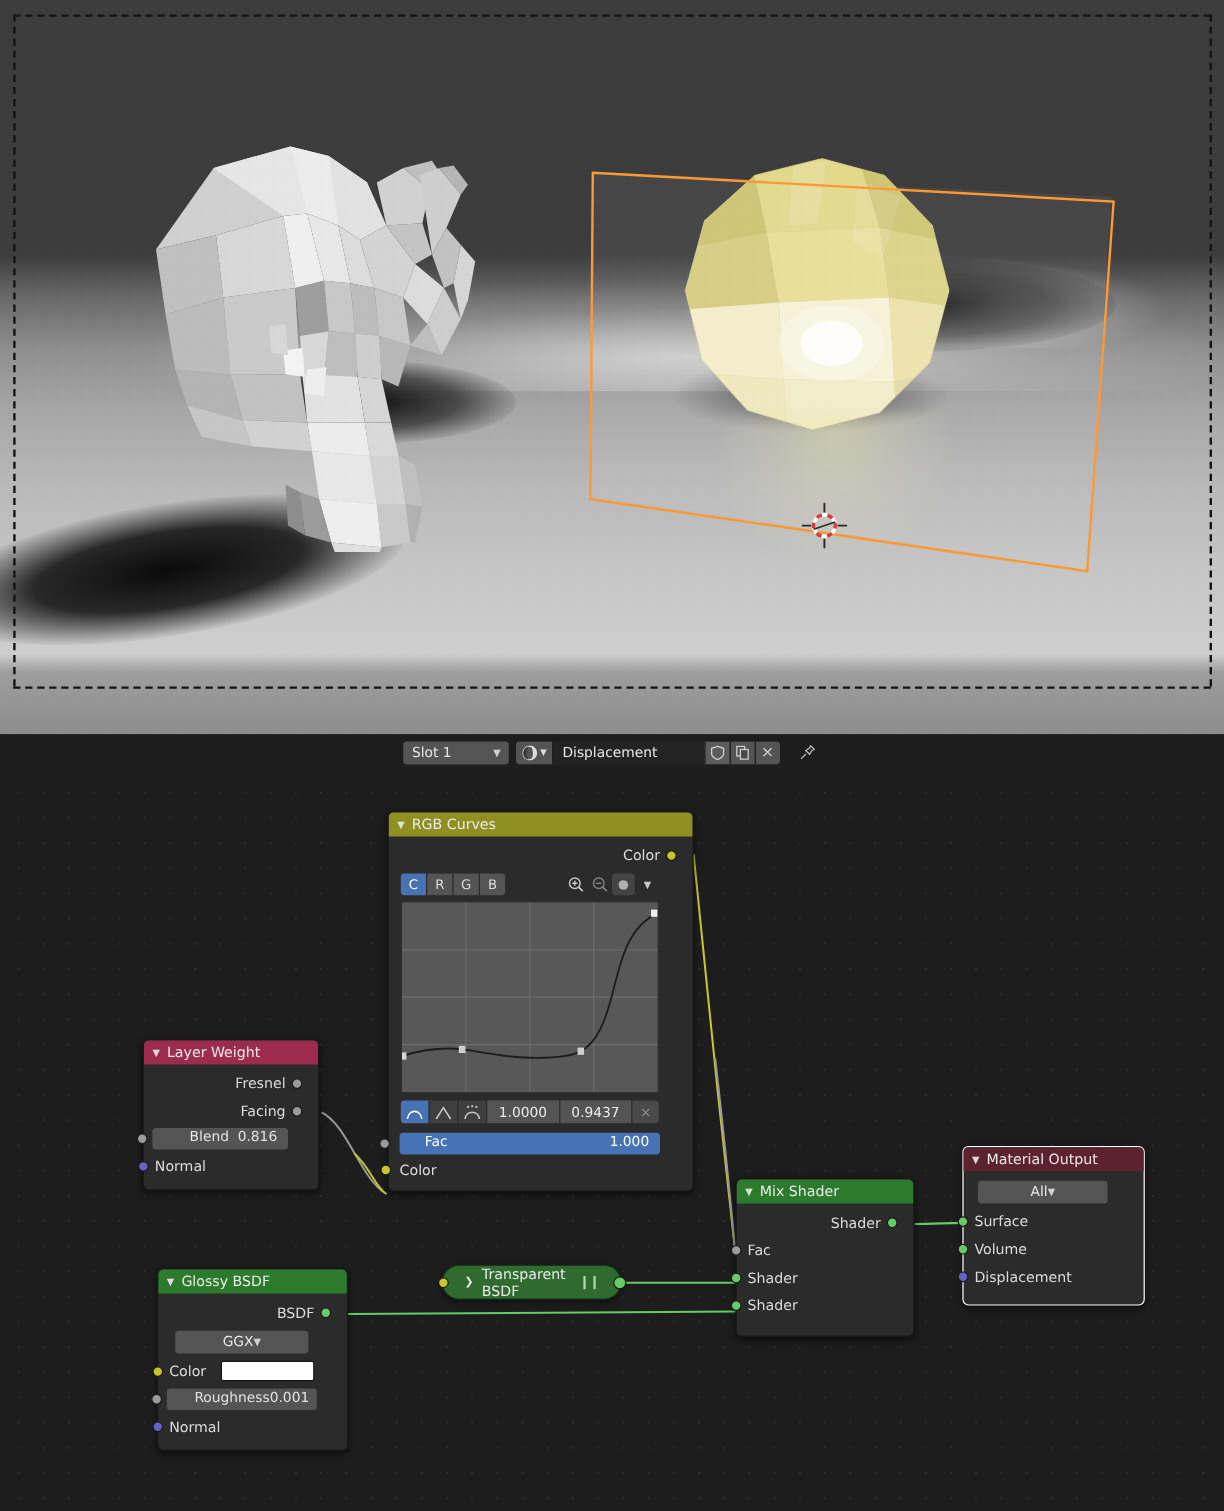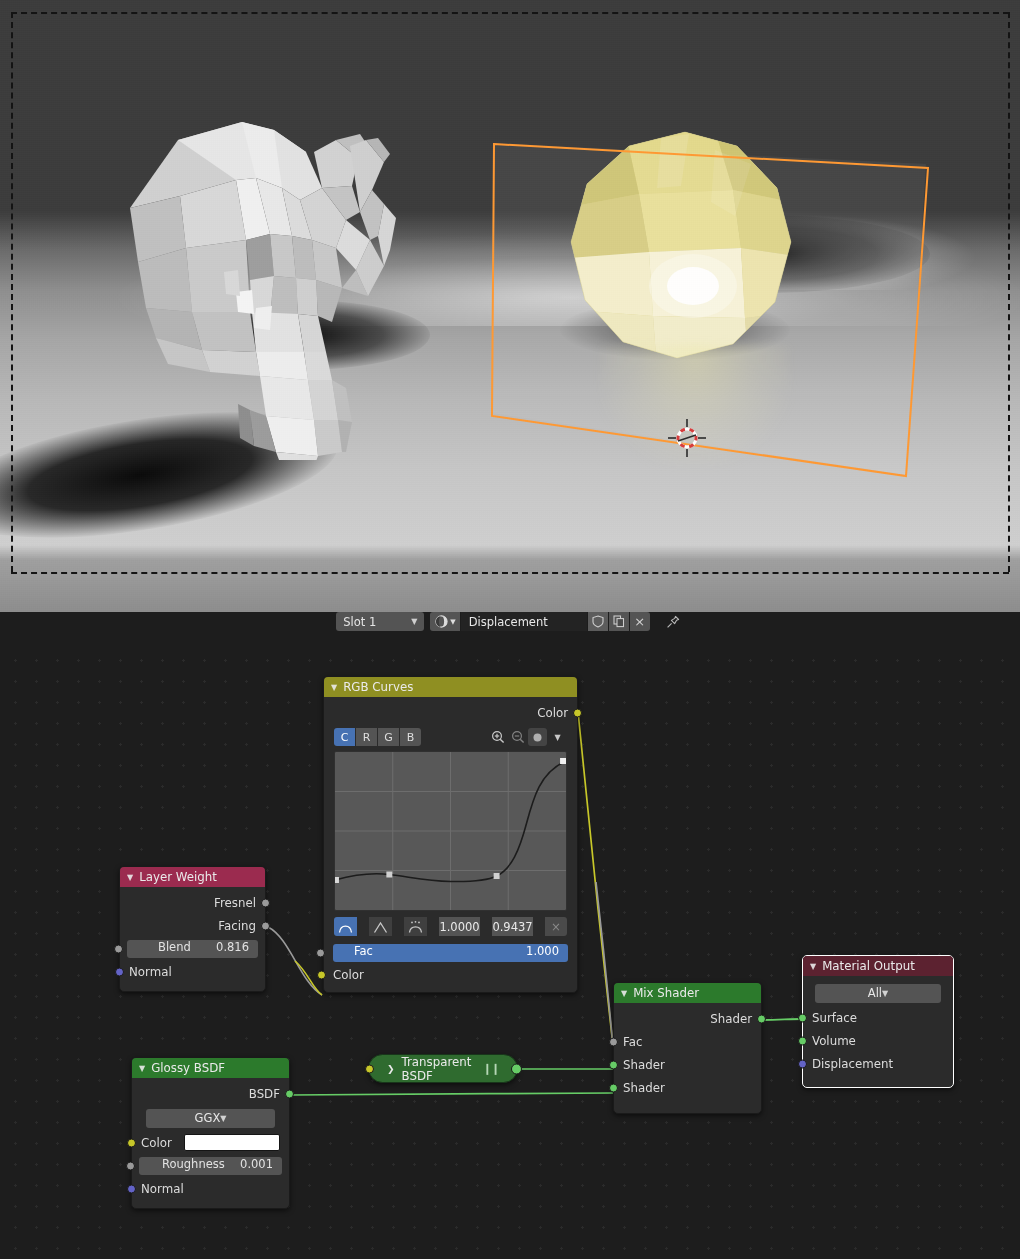--- a/index.html
+++ b/index.html
@@ -100,21 +100,21 @@
     opacity: 0.10; pointer-events: none;
     background-image:
       repeating-linear-gradient(0deg, rgba(255,255,255,0.06) 0 1px, rgba(0,0,0,0.06) 1px 2px),
       repeating-linear-gradient(90deg, rgba(255,255,255,0.05) 0 1px, rgba(0,0,0,0.05) 1px 2px);
   }
 
   
   #editor-header {
     position: absolute; left: 0; top: 612px; width: 1020px; height: 30px;
     background: #1d1d1d;
-    display: flex; align-items: flex-start; justify-content: center; gap: 6px;
+    display: flex; align-items: center; justify-content: center; gap: 6px;
   }
   .hdr-dropdown {
     display: flex; align-items: center; justify-content: space-between;
     height: 19px; background: #545454; border-radius: 3px;
     color: #e5e5e5; font-size: 11.5px; padding: 0 7px; min-width: 88px;
   }
   .hdr-dropdown .chev { opacity: 0.85; font-size: 8px; margin-left: 8px; }
   .id-block {
     display: flex; align-items: center; height: 19px;
     background: #282828; border-radius: 3px; overflow: hidden;
@@ -160,21 +160,21 @@
     color: #dcdcdc;
     font-size: 11.8px;
   }
   .node.active { border: 1px solid #ffffff; }
   .node-header {
     height: 20px; border-radius: 4px 4px 0 0;
     display: flex; align-items: center; padding: 0 7px; gap: 6px;
     color: #eaeaea; font-size: 11.8px;
   }
   .node-header .tri { font-size: 8px; opacity: 0.9; }
-  .node-body { padding: 4px 0 8px 0; position: relative; border-radius: 16px; }
+  .node-body { padding: 4px 18px 8px 0; position: relative; border-radius: 16px; }
 
   .row {
     position: relative; height: 23px;
     display: flex; align-items: center; padding: 0 9px;
   }
   .row.out { justify-content: flex-end; }
   .socket {
     position: absolute; width: 9px; height: 9px; border-radius: 50%;
     border: 1px solid #1a1a1a; top: 50%; transform: translateY(-50%);
   }
@@ -216,21 +216,21 @@
   .ctool {
     width: 19px; height: 18px; background: transparent;
     display: flex; align-items: center; justify-content: center;
     color: #c8c8c8;
   }
   .ctool.boxed { background: #444444; border-radius: 3px; }
   #curve-graph {
     background: #585858; border: 1px solid #303030; border-radius: 2px;
     position: relative;
   }
-  .handle-row { display: flex; align-items: flex-end; gap: 12px; }
+  .handle-row { display: flex; align-items: flex-end; gap: 1px; }
   .handle-btn {
     width: 23px; height: 19px; background: #3f3f3f;
     display: flex; align-items: center; justify-content: center;
   }
   .handle-btn:first-child { border-radius: 3px 0 0 3px; }
   .handle-btn.sel { background: #4772b3; }
   .num-field {
     height: 19px; background: #545454; color: #eaeaea;
     font-size: 11.5px; display: flex; align-items: center;
     justify-content: center; flex: 1;

